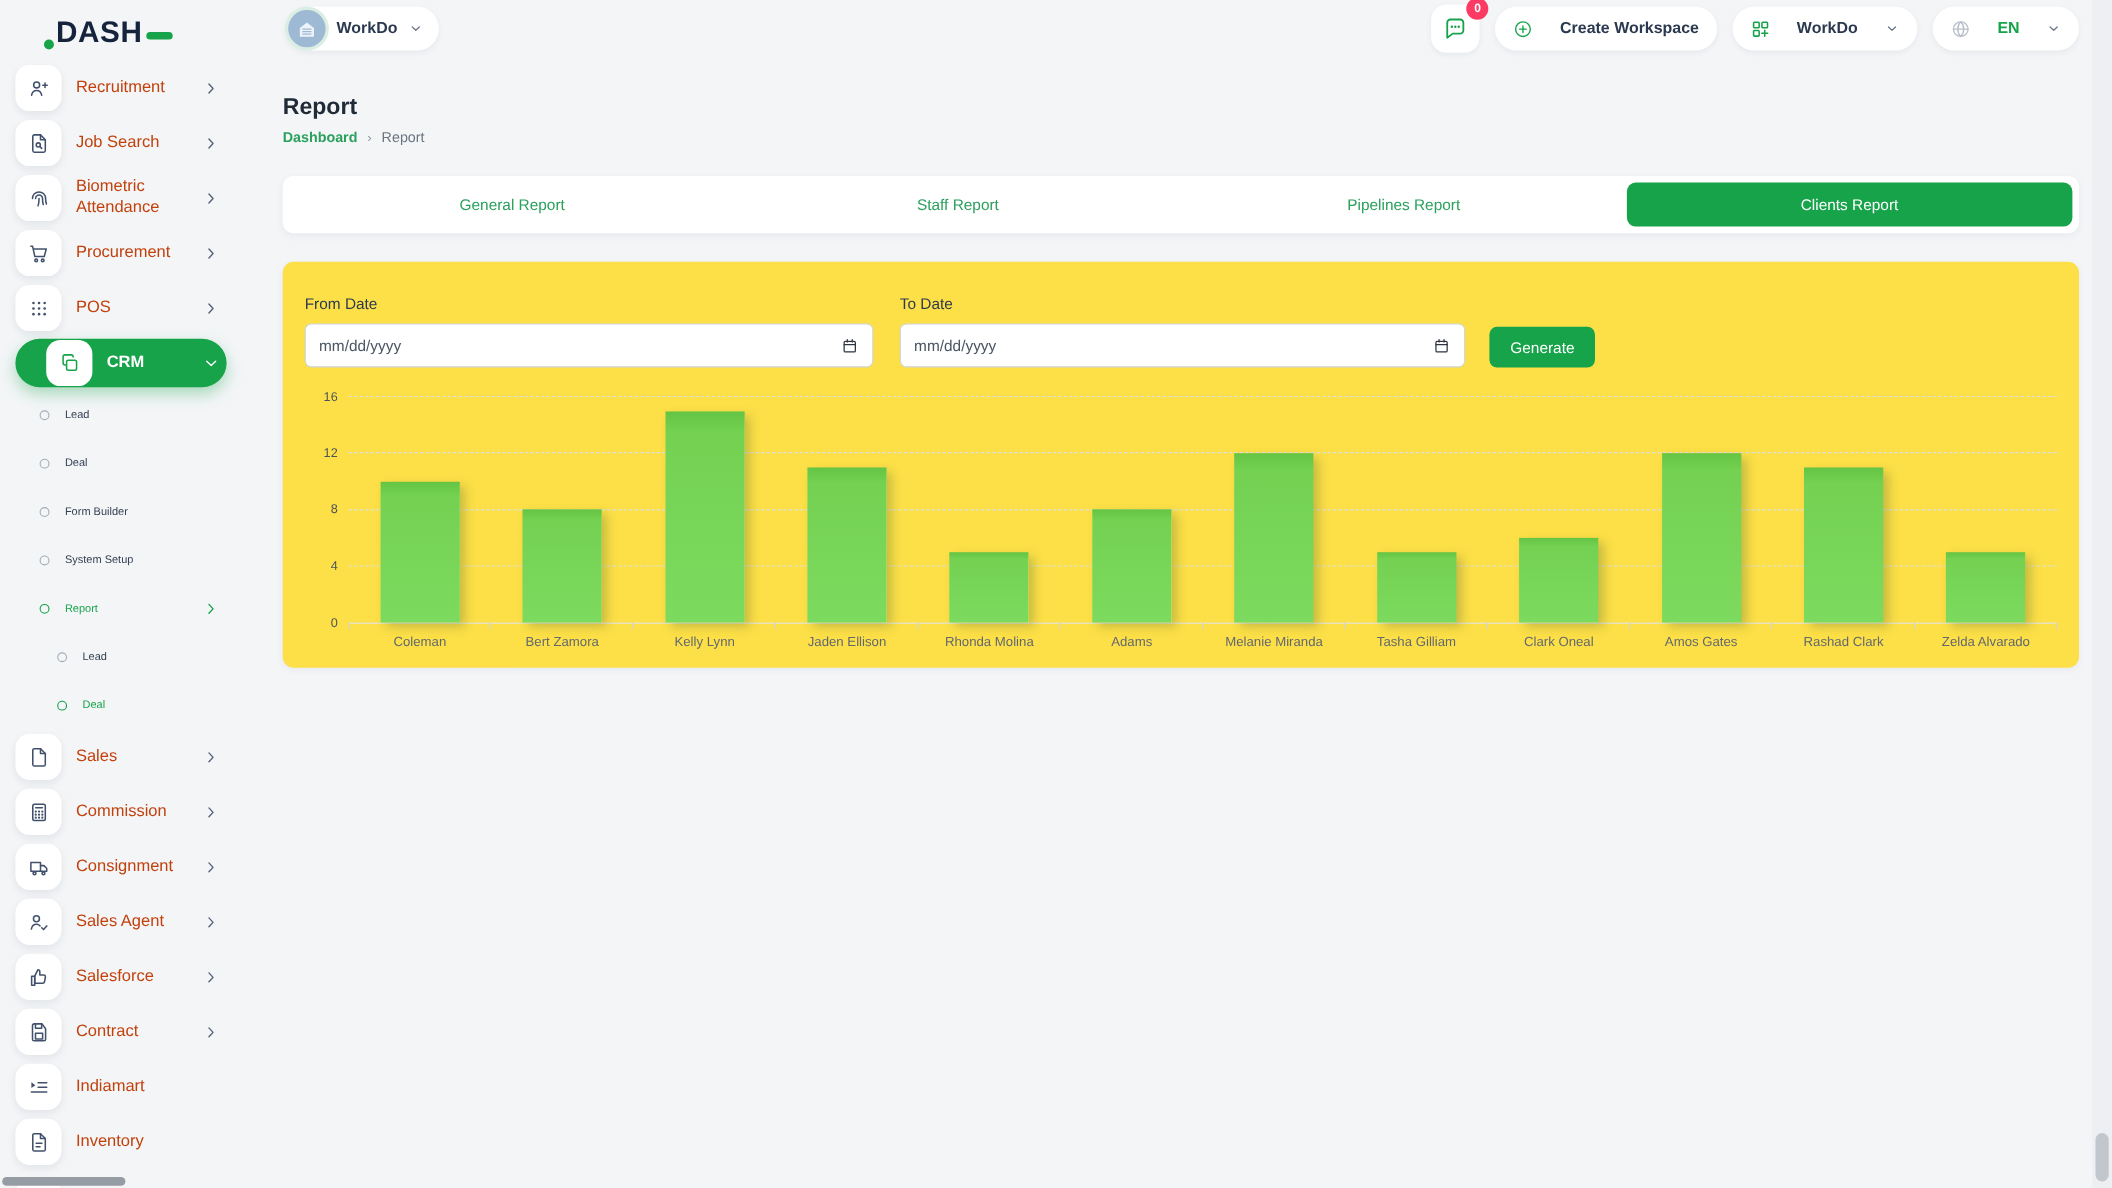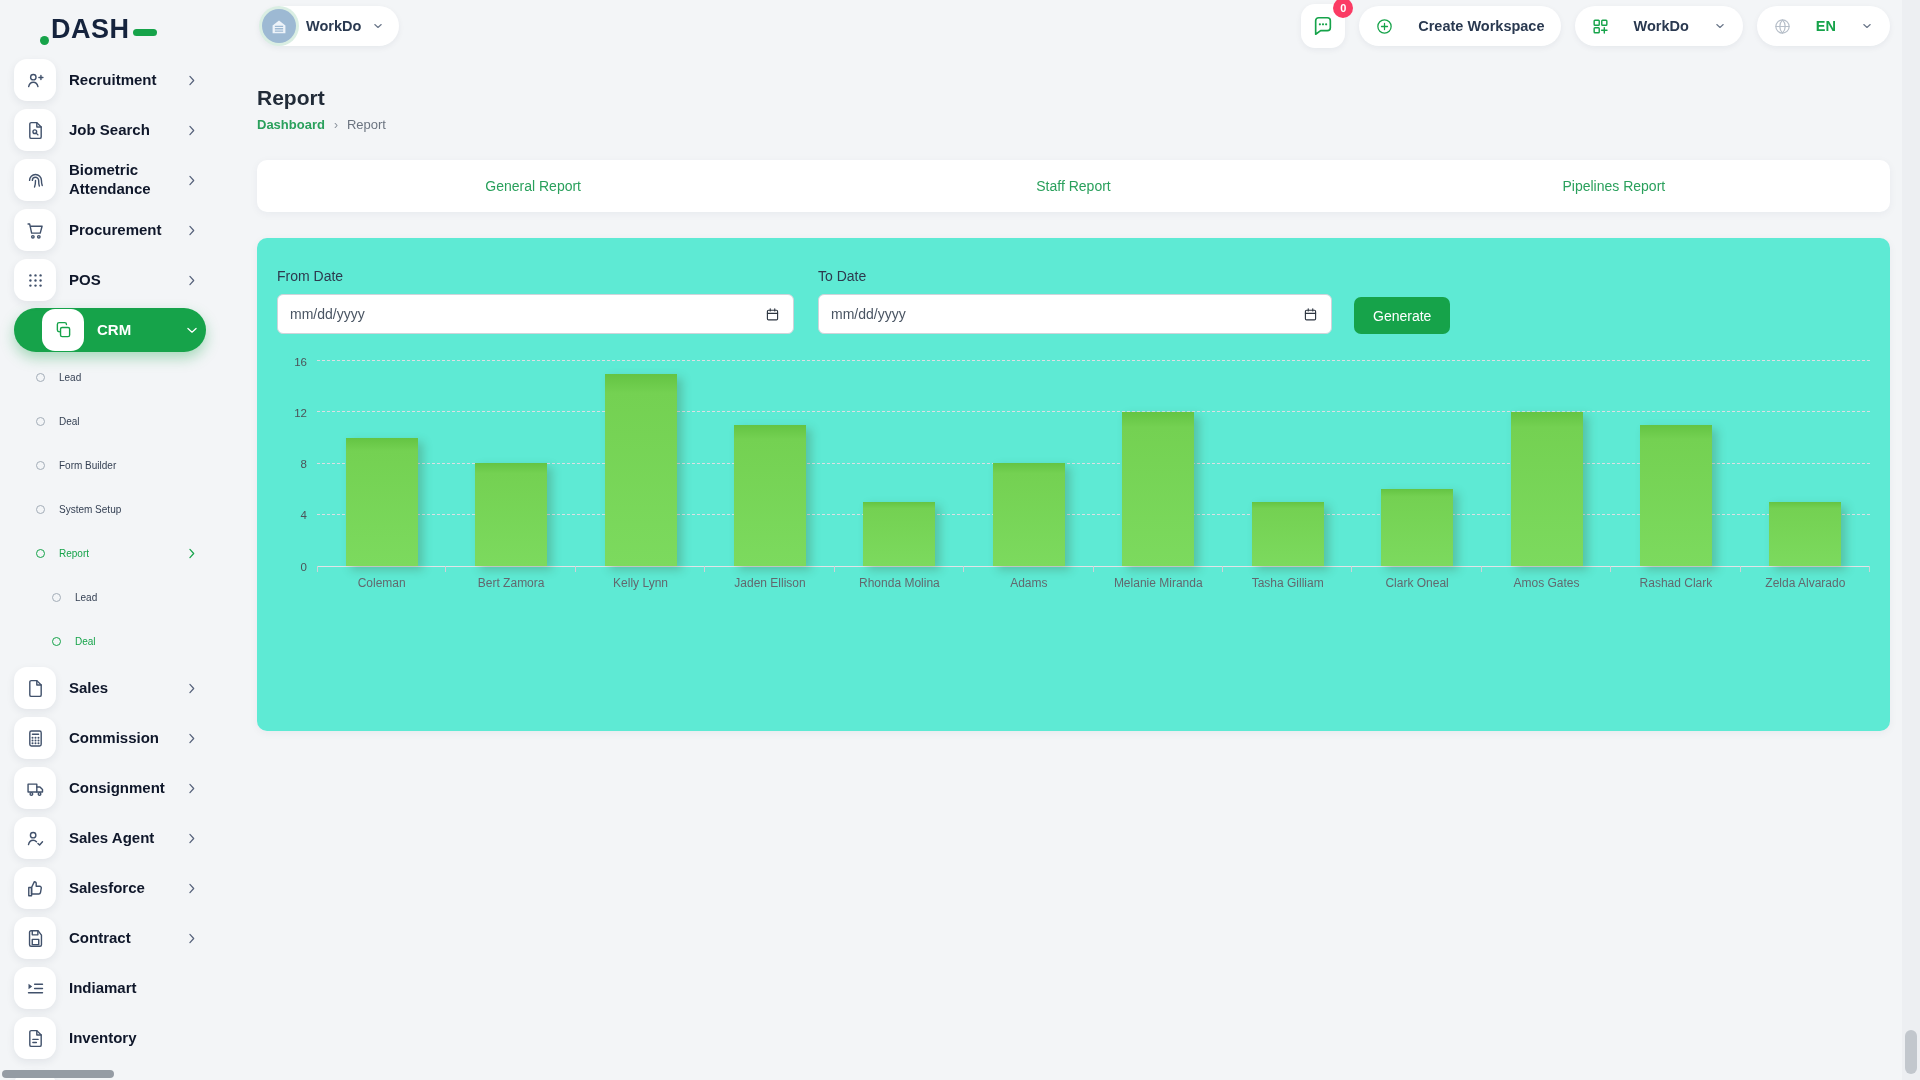--- a/index.html
+++ b/index.html
@@ -17,21 +17,21 @@
 
   
   .sidebar{position:absolute;left:0;top:0;width:220px;height:1080px;padding:0 14px;overflow:hidden;}
   .logo-row{height:58px;display:flex;align-items:center;padding-left:26px;}
   .logo-dot{width:9px;height:9px;border-radius:50%;background:var(--accent);align-self:flex-end;margin-bottom:13px;margin-right:2px;}
   .logo-text{font-size:27px;font-weight:800;letter-spacing:.5px;color:#15233d;line-height:1;}
   .logo-dash{width:24px;height:7px;border-radius:4px;background:var(--accent);margin-left:3px;margin-top:6px;}
   .s-item{display:flex;align-items:center;min-height:44px;margin-bottom:6px;cursor:pointer;border-radius:24px;}
   .icn-tile{width:42px;height:42px;border-radius:13px;background:#fff;box-shadow:0 3px 8px rgba(25,42,70,.08);display:flex;align-items:center;justify-content:center;color:#41516b;margin-right:13px;flex:0 0 42px;}
   .icn-tile svg{width:21px;height:21px;}
-  .s-lbl{flex:1;font-size:15px;font-weight:700;color:#0f172a;line-height:1.25;padding-right:4px;}
+  .s-lbl{flex:1;font-size:15px;font-weight:400;color:#c2410c;line-height:1.25;padding-right:4px;}
   .s-chv{width:16px;color:#55617a;display:flex;margin-right:6px;}
   .s-chv svg{width:15px;height:15px;}
   .s-chv.down{transform:rotate(90deg);}
   .s-item.active{background:var(--accent);box-shadow:0 6px 14px rgba(22,163,74,.35);padding-left:28px;}
   .s-item.active .s-lbl{color:#fff;font-weight:700;}
   .s-item.active .icn-tile{color:var(--accent);box-shadow:none;}
   .s-item.active .s-chv{color:#fff;}
   .s-sub{display:flex;align-items:center;height:38px;margin-bottom:6px;padding-left:22px;cursor:pointer;}
   .s-sub .blt{width:9px;height:9px;border-radius:50%;border:1.5px solid #a3adb8;margin-right:14px;flex:0 0 9px;}
   .s-sub .lbl{font-size:10px;color:#333f52;font-weight:500;flex:1;}
@@ -62,21 +62,21 @@
   
   .main{position:absolute;left:257px;top:0;width:1633px;}
   .page-title{margin-top:86px;font-size:21px;font-weight:700;color:#212b38;}
   .breadcrumb{margin-top:7px;display:flex;align-items:center;gap:9px;font-size:13px;}
   .bc-link{color:var(--link);cursor:pointer;font-weight:bold;}
   .bc-sep{color:#8b949e;font-size:12px;}
   .bc-cur{color:var(--muted);}
   .tab-card{margin-top:28px;background:#fff;border-radius:10px;height:52px;display:flex;align-items:center;padding:6px;box-shadow:0 2px 8px rgba(25,42,70,.05);}
   .tab{flex:1;font-size:14px;font-weight:500;color:var(--link);height:40px;display:flex;align-items:center;justify-content:center;border-radius:8px;cursor:pointer;}
   .tab.active{background:var(--accent);color:#fff;}
-  .panel{margin-top:26px;background:#5eead4;border-radius:10px;height:493px;padding:30px 20px 0;box-shadow:0 2px 8px rgba(25,42,70,.05);}
+  .panel{margin-top:26px;background:#fde047;border-radius:10px;height:369px;padding:30px 20px 0;box-shadow:0 2px 8px rgba(25,42,70,.05);}
   .filters{display:flex;align-items:flex-end;}
   .fcol{display:flex;flex-direction:column;width:517px;}
   .fcol+.fcol{margin-left:24px;width:514px;}
   .flabel{font-size:14px;color:#2d3a4e;margin-bottom:10px;}
   .finput{height:40px;border:1px solid #ced4da;border-radius:6px;display:flex;align-items:center;padding:0 12px;background:#fff;}
   .finput input{border:none;outline:none;flex:1;font-size:14px;color:#3c4856;font-family:inherit;background:transparent;}
   .finput input::placeholder{color:#4a5563;}
   .cal{color:#2d3540;display:flex;cursor:pointer;}
   .cal svg{width:17px;height:17px;}
   .gen-btn{margin-left:22px;height:37px;padding:0 19px;background:var(--accent);color:#fff;border:none;border-radius:7px;font-size:14px;font-weight:500;cursor:pointer;font-family:inherit;}
@@ -423,20 +423,21 @@
   <div class="breadcrumb">
     <span class="bc-link">Dashboard</span>
     <span class="bc-sep">›</span>
     <span class="bc-cur">Report</span>
   </div>
 
   <div class="tab-card" id="tabs">
       <div class="tab">General Report</div>
       <div class="tab">Staff Report</div>
       <div class="tab">Pipelines Report</div>
+      <div class="tab active">Clients Report</div>
     </div>
 
   <section class="panel">
     <div class="filters">
       <div class="fcol">
         <label class="flabel">From Date</label>
         <div class="finput">
           <input type="text" placeholder="mm/dd/yyyy" style="">
           <span class="cal" id="cal1">
               <svg viewBox="0 0 24 24" fill="none" stroke="currentColor" stroke-width="1.6" stroke-linecap="round" stroke-linejoin="round">

